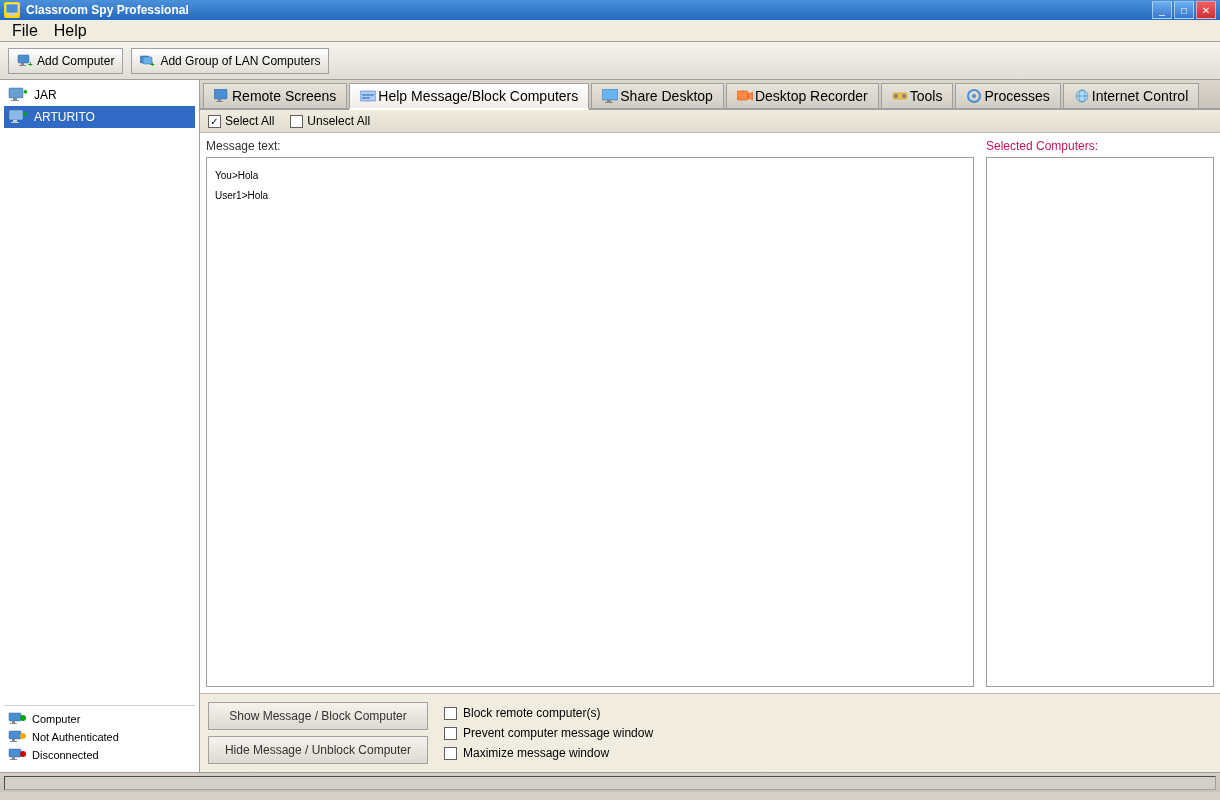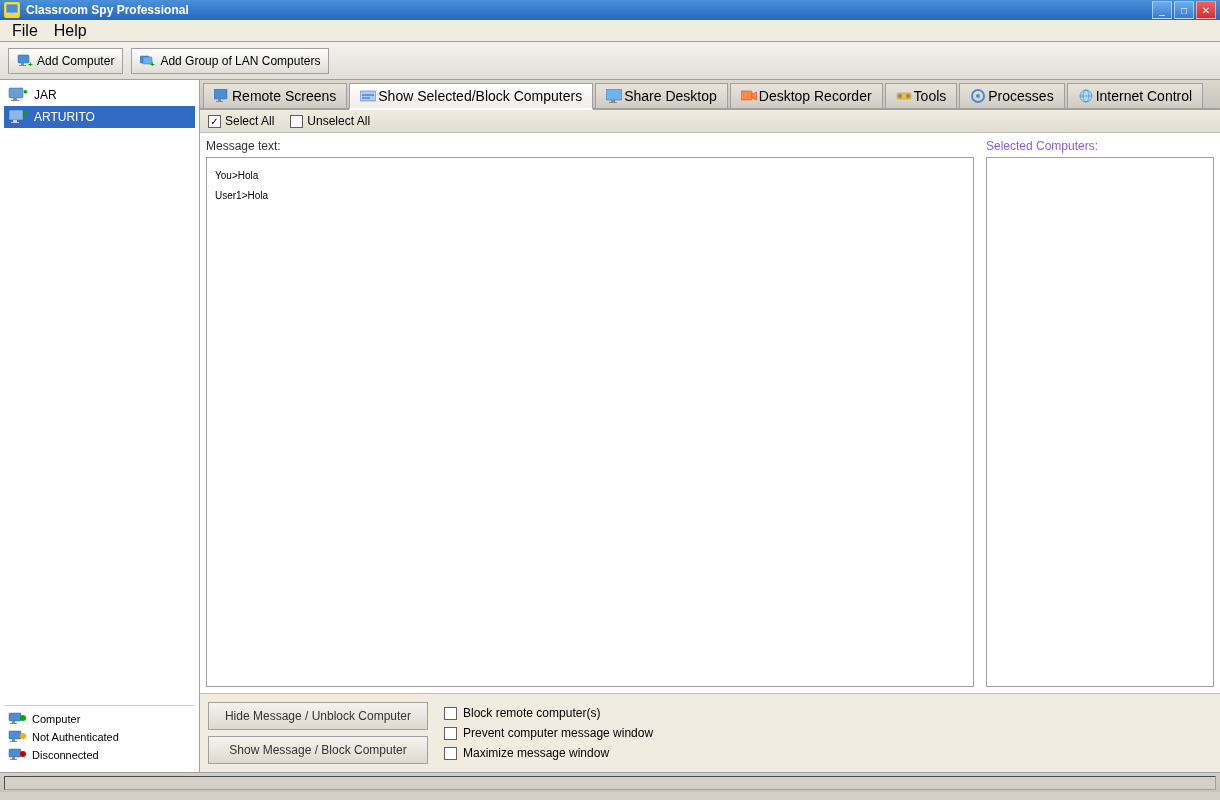--- a/index.html
+++ b/index.html
@@ -269,21 +269,21 @@
     
     .selected-computers {
       width: 240px;
       padding: 6px;
       display: flex;
       flex-direction: column;
     }
     .selected-label {
       font-size: 12px;
       margin-bottom: 4px;
-      color: #8b5cf6;
+      color: #be185d;
     }
     .selected-list {
       flex: 1;
       border: 1px solid #a0a0a0;
       background: white;
     }
 
     
     .bottom-area {
       padding: 8px;
@@ -477,21 +477,21 @@
         <span>Remote Screens</span>
       </div>
       <div class="tab active">
         <div class="tab-icon">
           <svg width="16" height="14" viewBox="0 0 16 14">
             <rect x="0" y="2" width="16" height="10" rx="1" fill="#aaccff" stroke="#336699" stroke-width="0.5"></rect>
             <line x1="2" y1="6" x2="14" y2="6" stroke="#336699" stroke-width="1"></line>
             <line x1="2" y1="9" x2="10" y2="9" stroke="#336699" stroke-width="1"></line>
           </svg>
         </div>
-        <span>Show Selected/Block Computers</span>
+        <span>Help Message/Block Computers</span>
       </div>
       <div class="tab">
         <div class="tab-icon">
           <svg width="16" height="14" viewBox="0 0 16 14">
             <rect x="0" y="0" width="16" height="11" rx="1" fill="#6ab4f0" stroke="#336699" stroke-width="0.5"></rect>
             <rect x="5" y="11" width="4" height="2" fill="#888"></rect>
             <rect x="3" y="13" width="8" height="1" fill="#888"></rect>
           </svg>
         </div>
         <span>Share Desktop</span>
@@ -563,22 +563,22 @@
 
         <div class="selected-computers">
           <div class="selected-label">Selected Computers:</div>
           <div class="selected-list"></div>
         </div>
 
       </div>
 
       <div class="bottom-area">
         <div class="action-buttons">
+          <button class="action-btn">Show Message / Block Computer</button>
           <button class="action-btn">Hide Message / Unblock Computer</button>
-          <button class="action-btn">Show Message / Block Computer</button>
         </div>
         <div class="checkboxes-area">
           <div class="check-item">
             <div class="small-checkbox"></div>
             <span>Block remote computer(s)</span>
           </div>
           <div class="check-item">
             <div class="small-checkbox"></div>
             <span>Prevent computer message window</span>
           </div>

